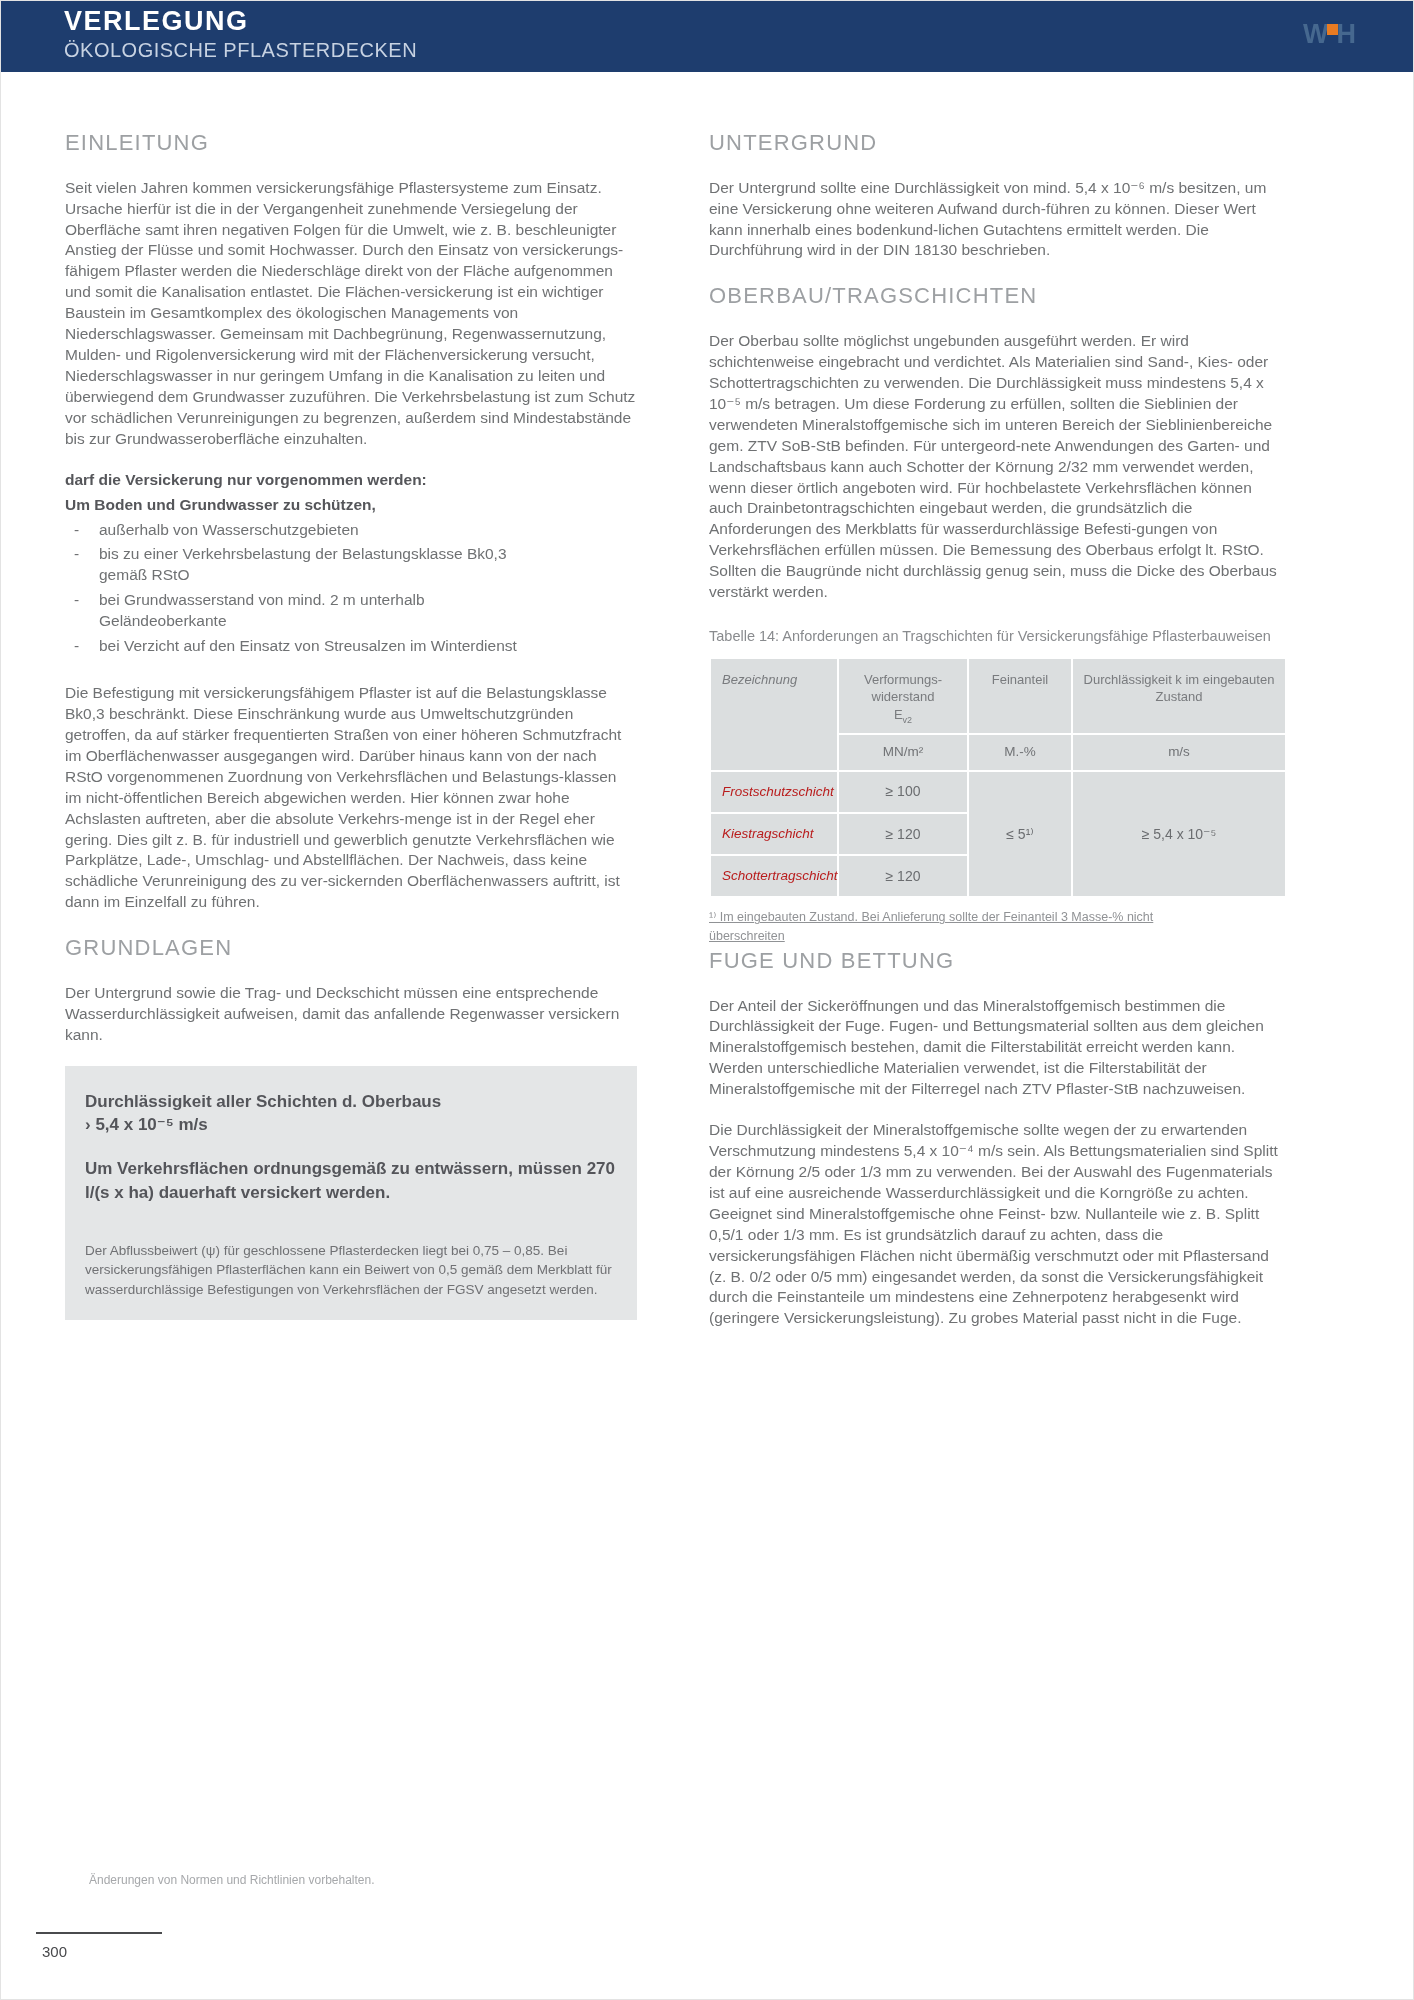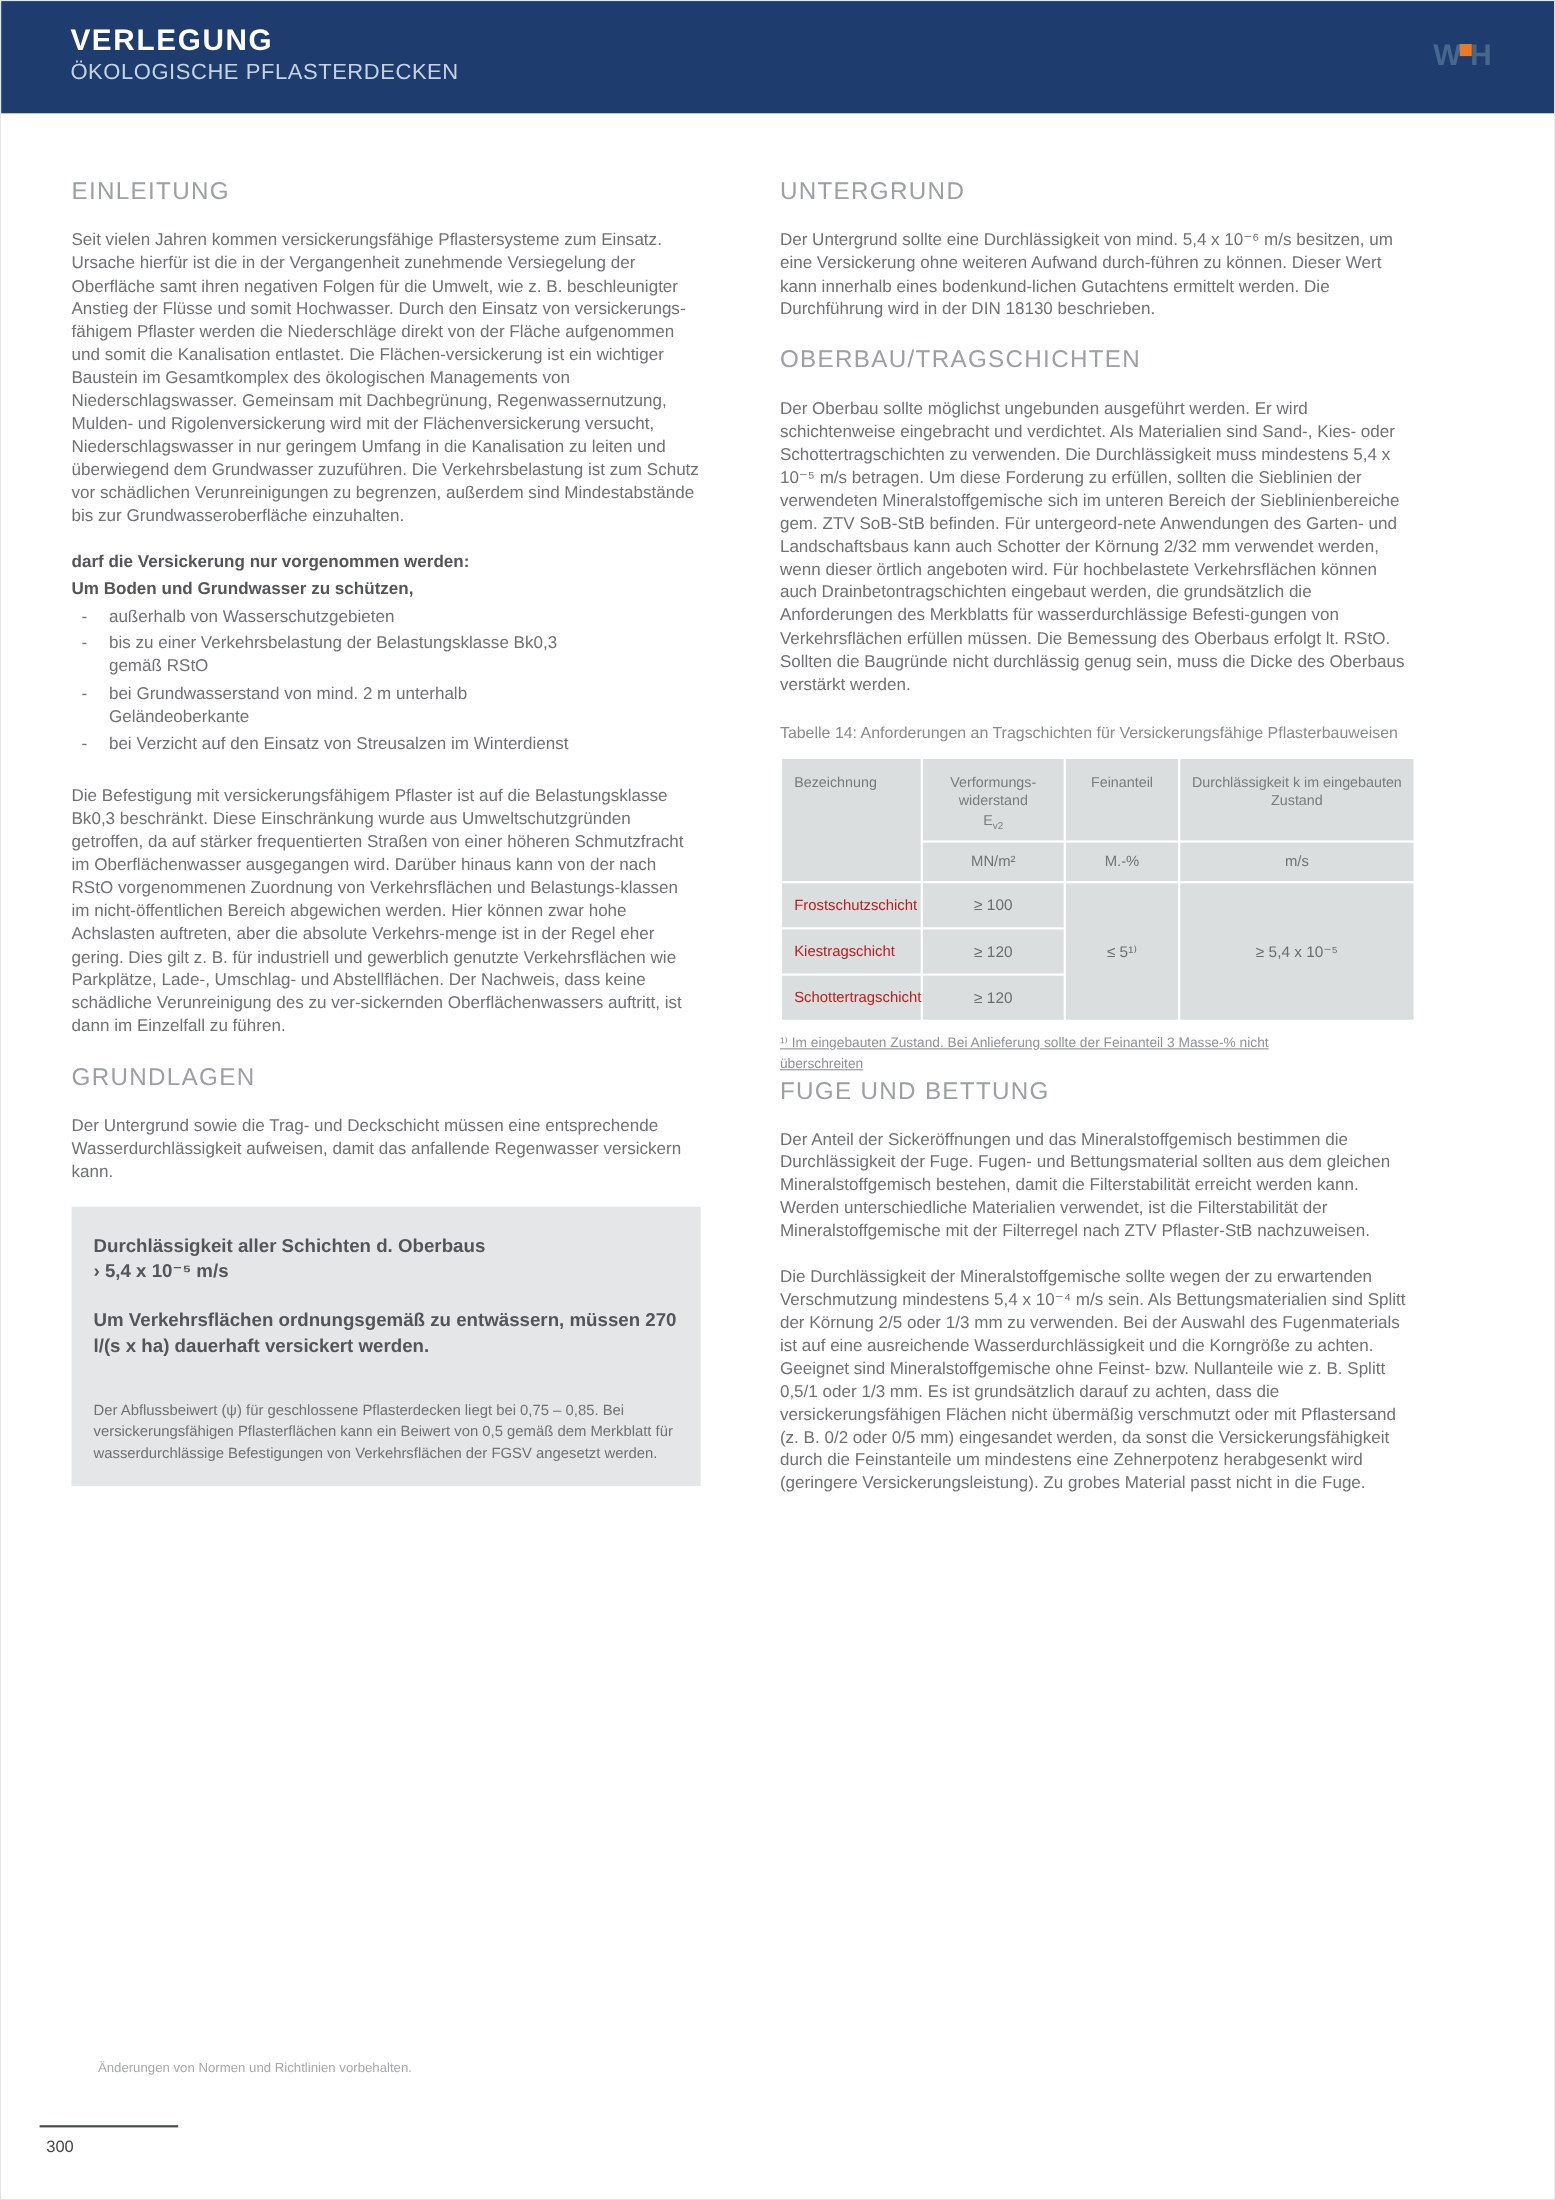--- a/index.html
+++ b/index.html
@@ -3,21 +3,21 @@
 <meta charset="utf-8">
 <style>
   html,body{margin:0;padding:0;background:#fff;}
   .page{
     position:relative;width:1414px;height:2000px;background:#ffffff;
     font-family:"Liberation Sans","DejaVu Sans",sans-serif;
     box-sizing:border-box;border:1px solid #e3e3e3;overflow:hidden;
   }
   
   .topbar{
-    height:102px;background:#1e3d6e;display:flex;justify-content:space-between;
+    height:71px;background:#1e3d6e;display:flex;justify-content:space-between;
     align-items:center;padding:0 58px 4px 63px;box-sizing:border-box;
   }
   .titles .title{color:#ffffff;font-size:27px;font-weight:bold;letter-spacing:1.5px;line-height:1.1;}
   .titles .subtitle{color:#c7d2e2;font-size:20px;letter-spacing:.5px;margin-top:3px;text-align:right;}
   .logo{display:flex;align-items:center;}
   .logo .lletter{color:#46688f;font-size:27px;font-weight:bold;letter-spacing:-1px;}
   .logo .lsq{width:11px;height:11px;background:#e97b22;display:inline-block;margin:-10px -1px 0 -1px;}
   
   .content{display:flex;gap:72px;padding:56px 100px 0 64px;color:#6f7173;font-size:15.5px;line-height:1.35;}
   .col-left{width:572px;flex:0 0 auto;}
@@ -34,21 +34,21 @@
   .infobox .lead{font-size:17px;font-weight:bold;color:#54555a;line-height:1.4;}
   .infobox .gap{height:20px;}
   .formula-row{margin-top:2px;font-size:17.5px;font-weight:bold;color:#4d4e52;}
   .formula-row .flabel{margin-right:26px;}
   .formula-row sub{font-size:10.5px;}
   .infobox .note{font-size:13.5px;font-weight:normal;line-height:1.45;color:#707174;margin-top:16px;}
   
   .tcaption{font-size:14.5px;color:#898b8e;margin:24px 0 10px 0;line-height:1.35;}
   table.ttable{border-collapse:separate;border-spacing:2px;width:100%;table-layout:fixed;}
   table.ttable td{background:#dbdedf;box-sizing:border-box;}
-  .ttable .c1{width:126px;}
+  .ttable .c1{width:126px;font-style:italic;}
   .ttable .c2{width:128px;margin-top:16px;}
   .ttable .c3{width:102px;}
   .ttable .th{font-size:13px;color:#797b7e;text-align:center;vertical-align:top;padding:12px 6px 8px 6px;line-height:1.35;}
   .ttable .th.left{text-align:left;padding-left:11px;}
   .ttable .blk{display:block;}
   .ttable sub{font-size:9px;}
   .ttable .unit{font-size:13.5px;color:#717376;text-align:center;padding:8px 6px;}
   .ttable .rowname{font-size:13.5px;color:#b91c1c;text-align:left;padding:11px 6px 11px 11px;}
   .ttable .val{font-size:14px;color:#6b6d70;text-align:center;vertical-align:middle;padding:8px 6px;}
   .tfoot{font-size:12.5px;color:#909295;margin:10px 0 0 0;line-height:1.5;max-width:470px;text-decoration:underline;}

